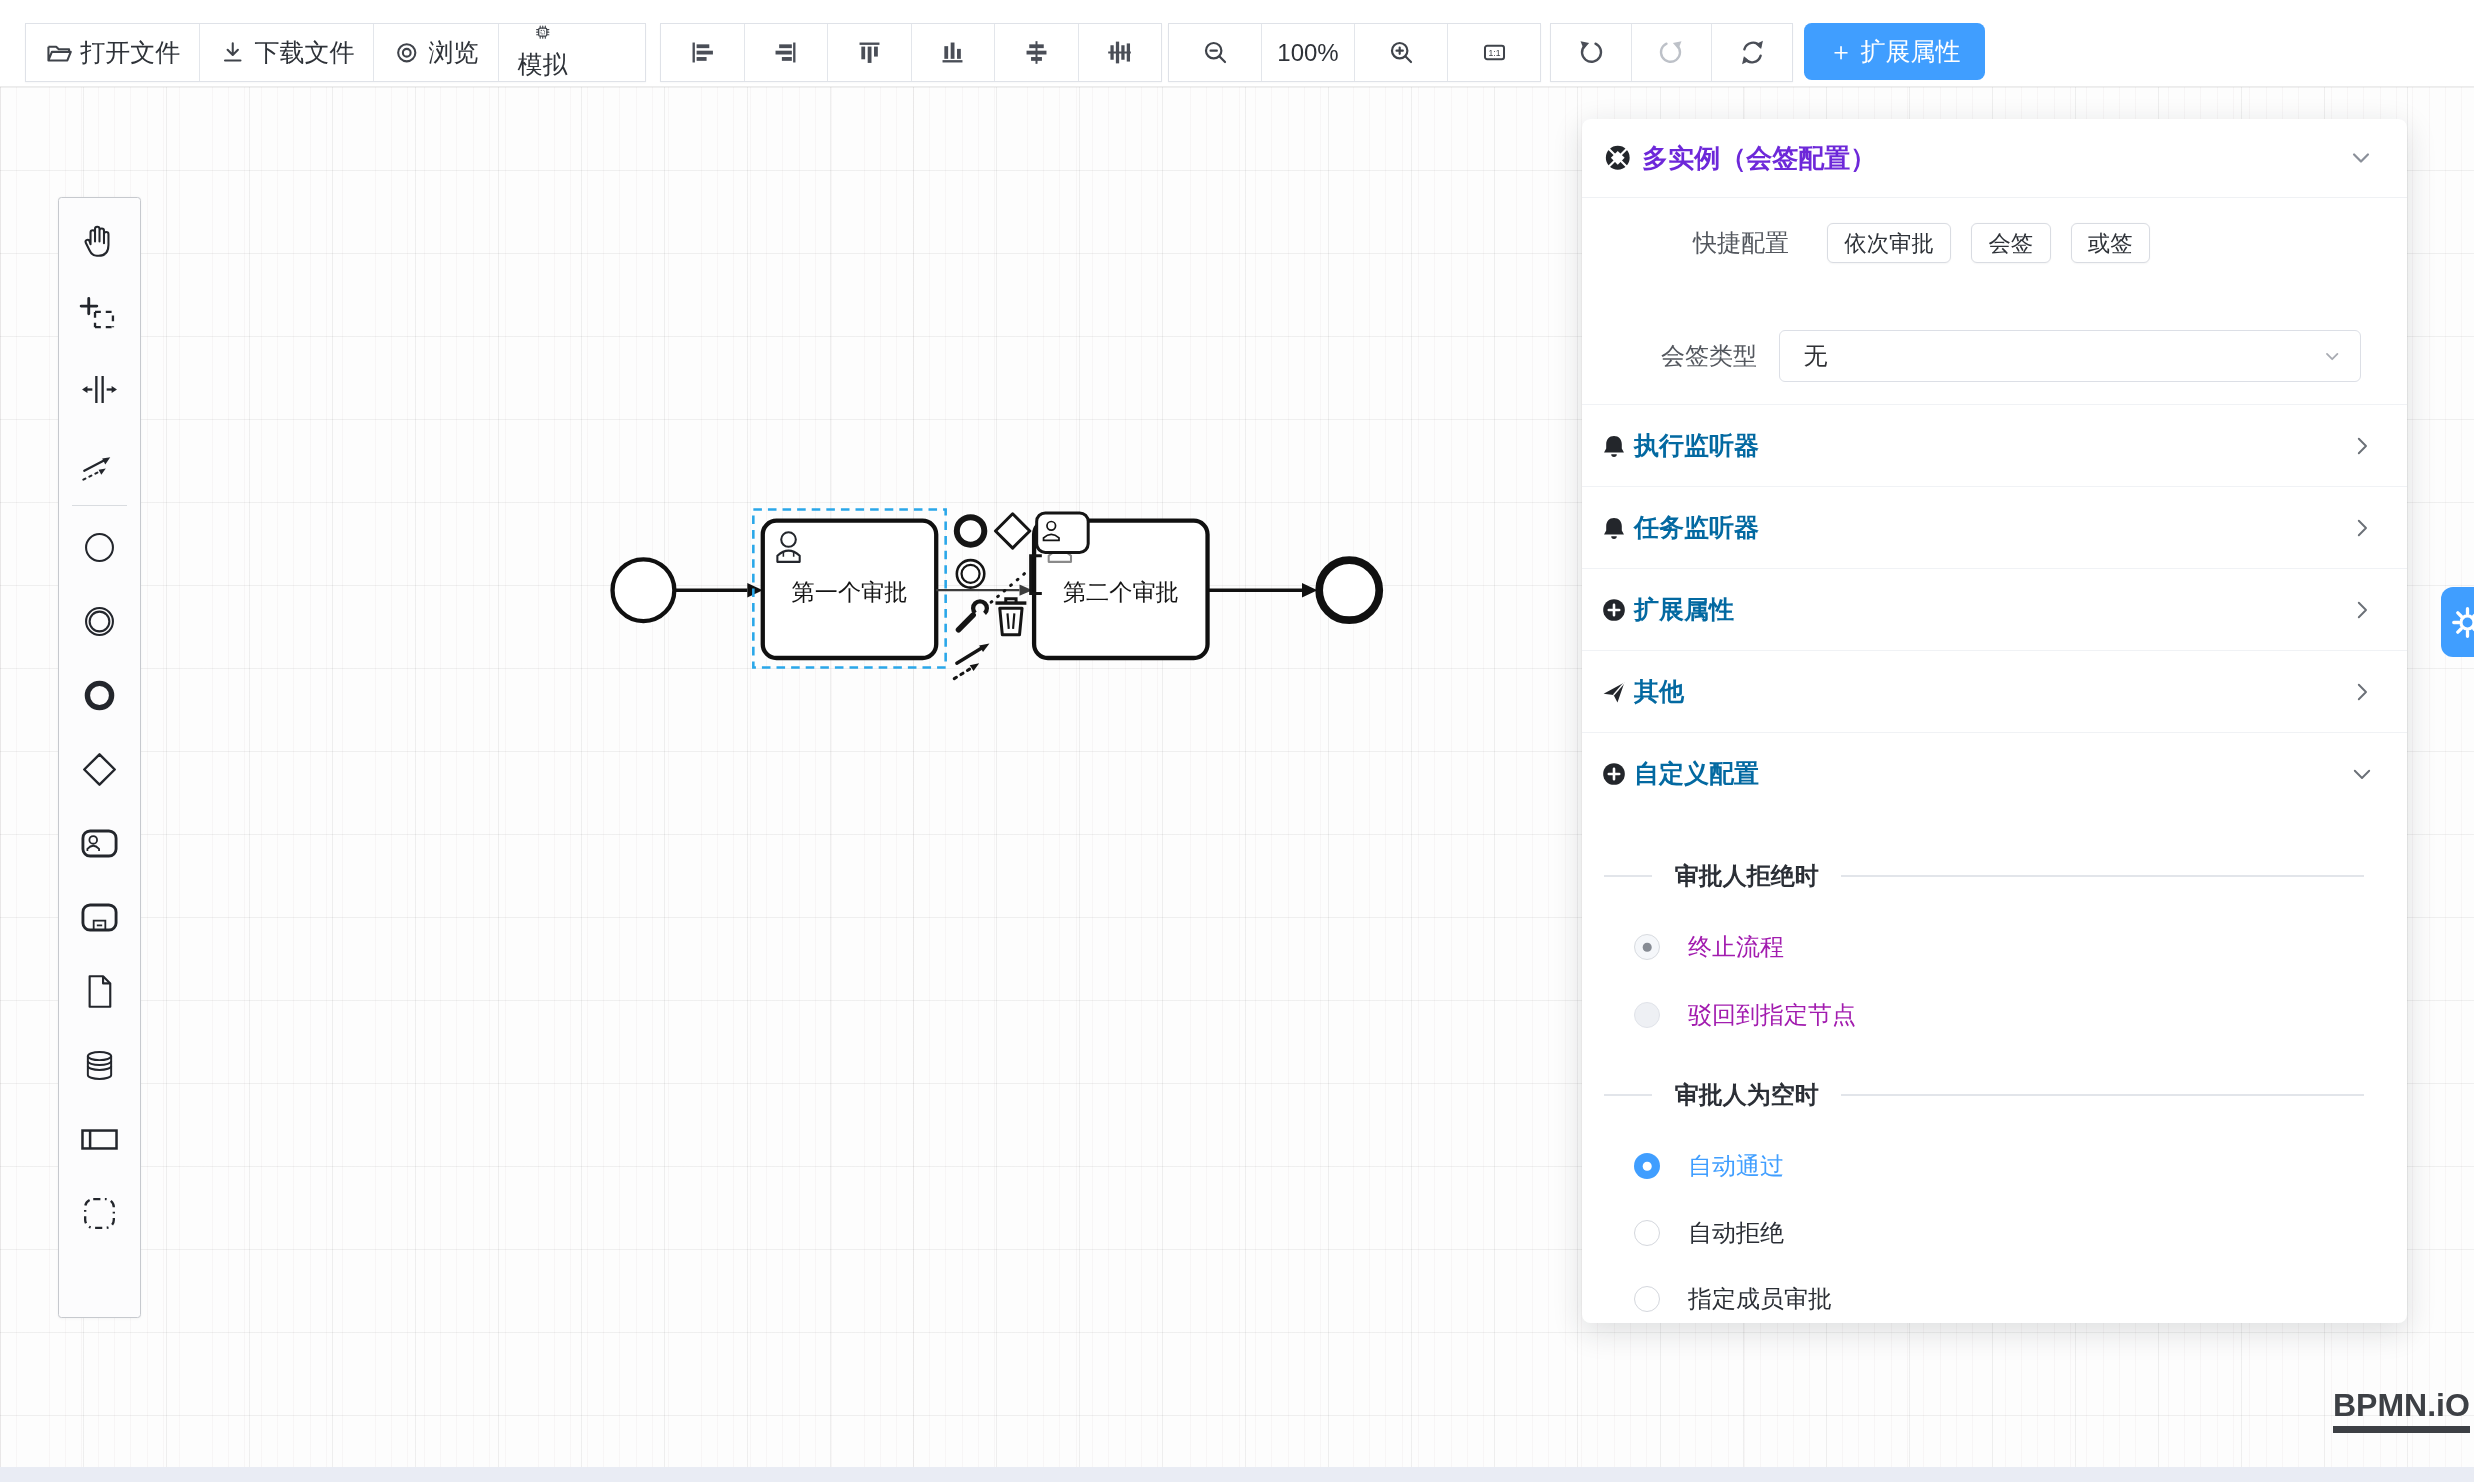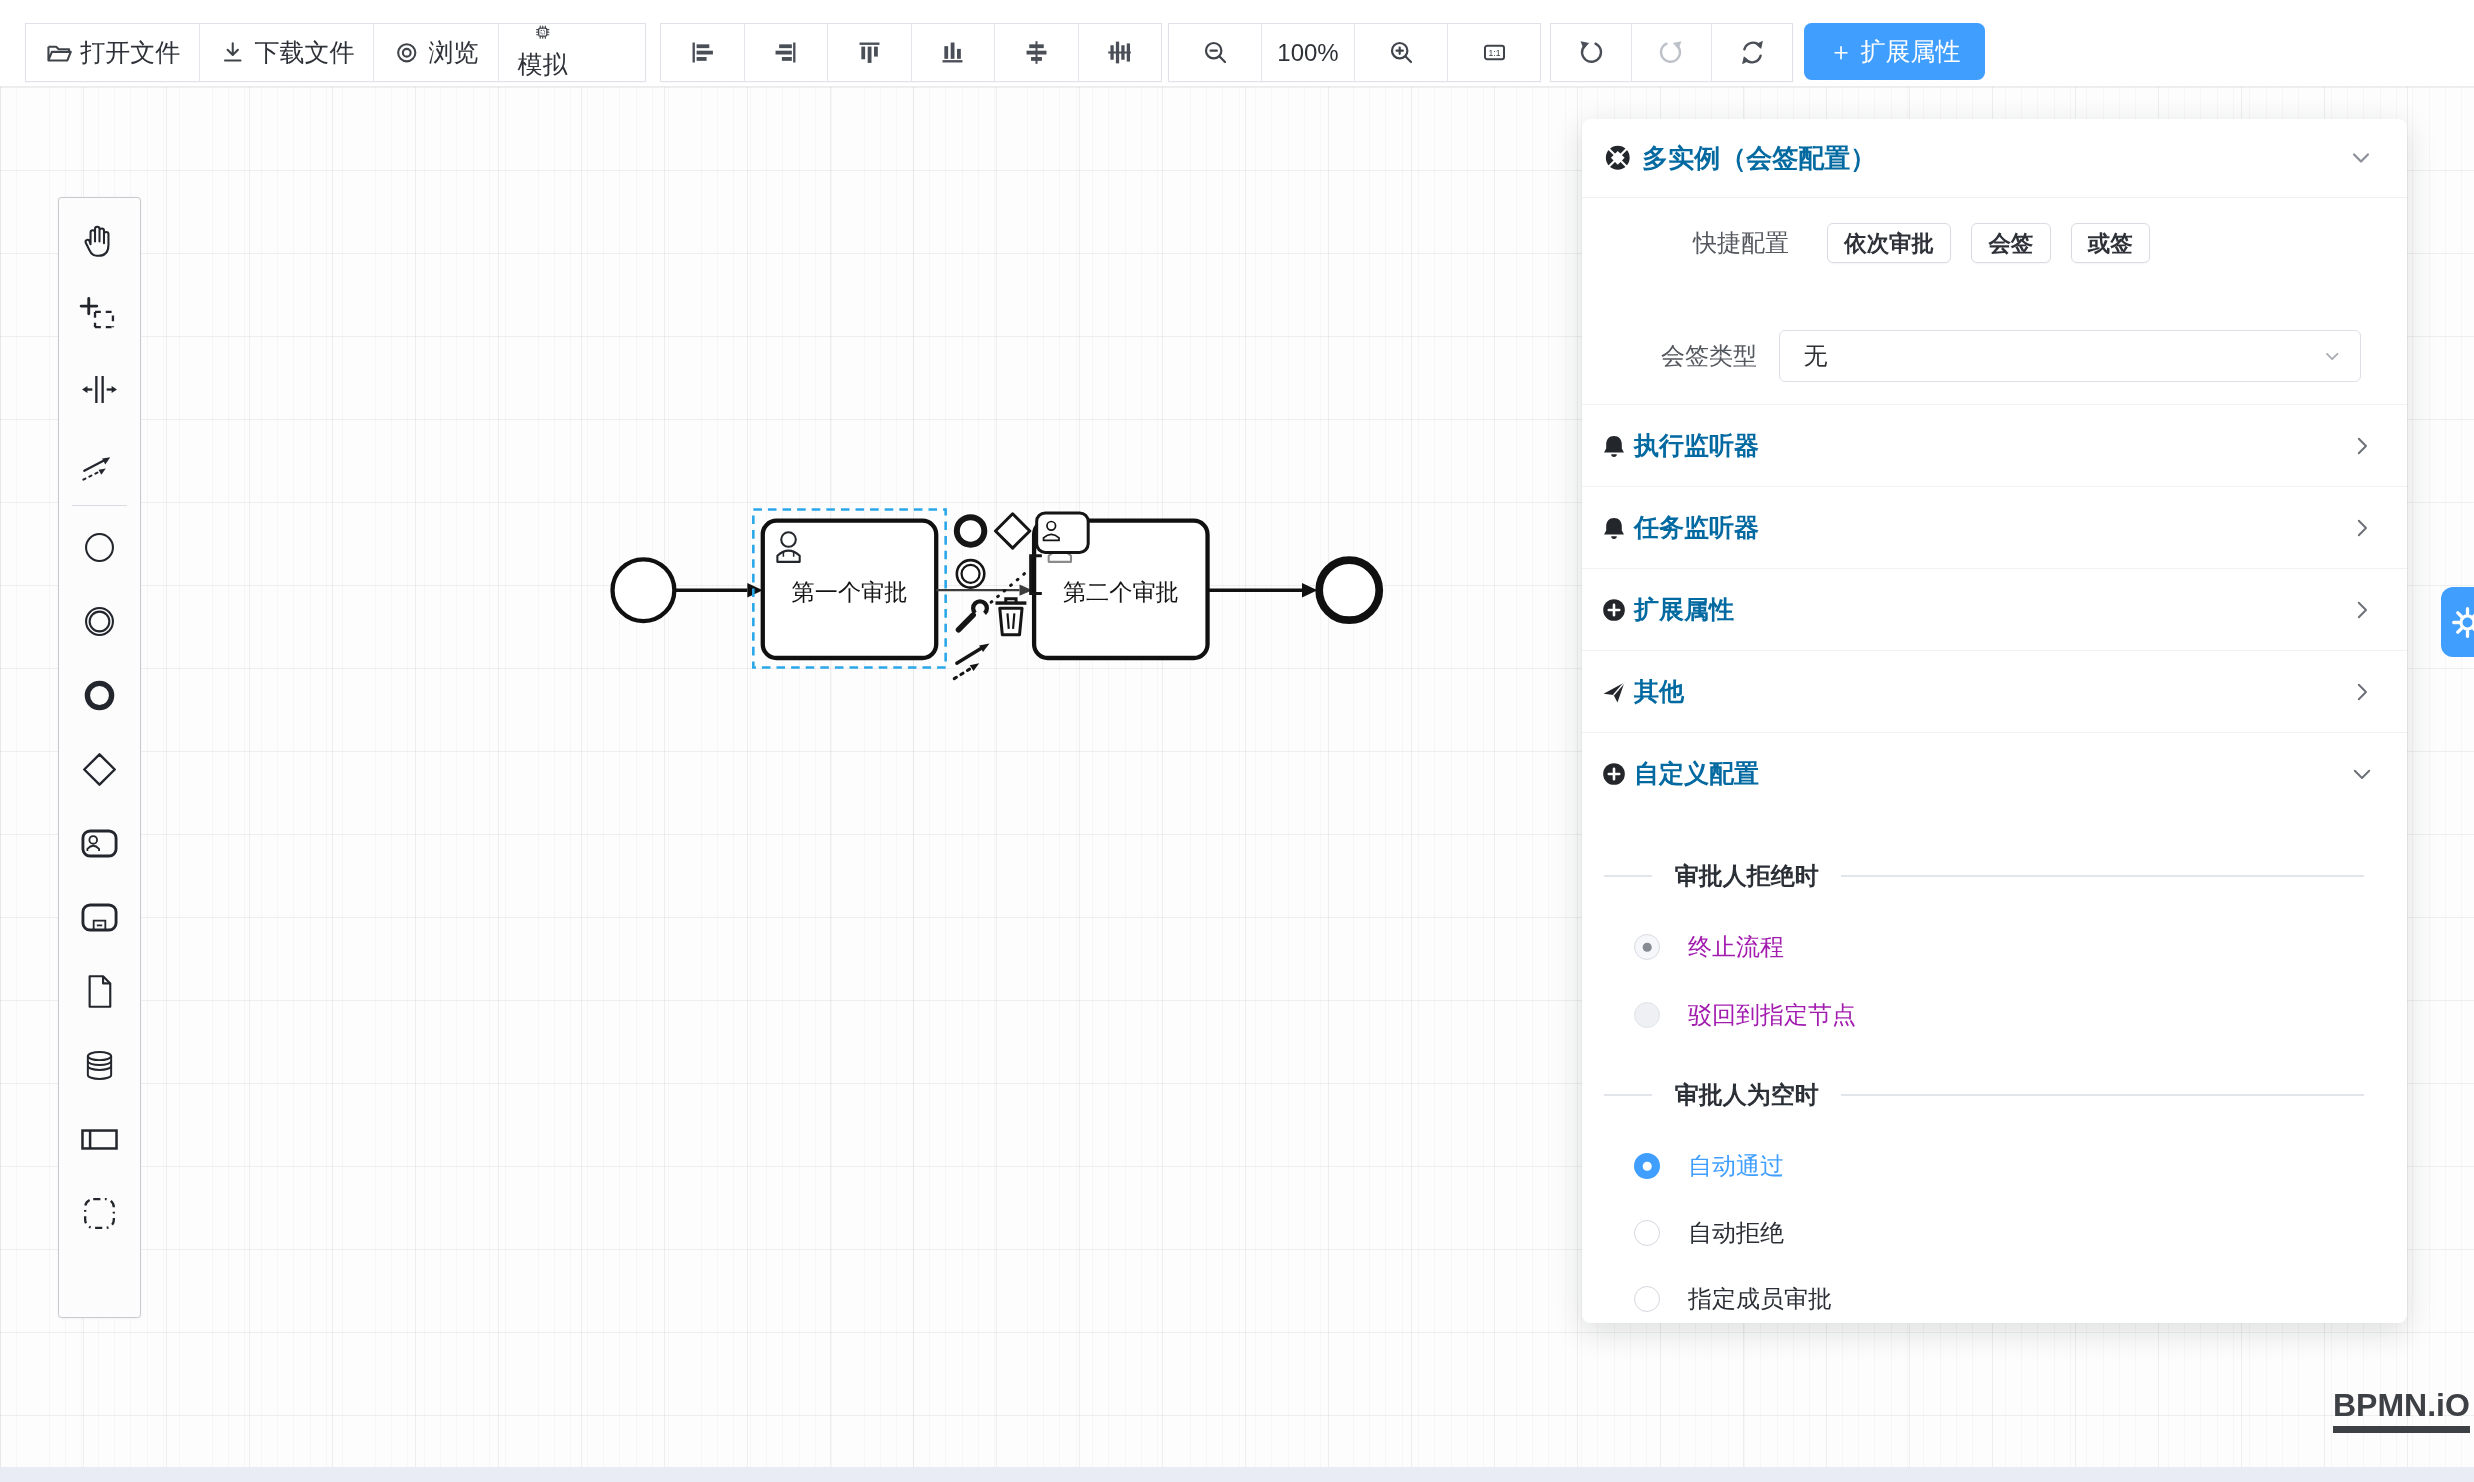--- a/index.html
+++ b/index.html
@@ -59,29 +59,29 @@
   .bpmn-label{font-family:"Liberation Sans",sans-serif;font-size:27px;fill:#141414;}
   
   .panel{
     position:absolute;left:1582px;top:119px;width:825px;height:1204px;box-sizing:border-box;
     background:#fff;border-radius:8.6px;box-shadow:0 8.6px 31px rgba(31,35,41,.14);
   }
   .panel-header{
     position:absolute;left:0;top:0;width:100%;height:79px;box-sizing:border-box;
     display:flex;align-items:center;padding:0 33px 0 22.4px;border-bottom:1.7px solid #eff1f4;
   }
-  .panel-title{font-size:26px;font-weight:700;color:#0369a1;margin-left:10.3px;flex:1;}
+  .panel-title{font-size:26px;font-weight:700;color:#6d28d9;margin-left:10.3px;flex:1;}
   .form-row{position:absolute;left:0;width:100%;display:flex;align-items:center;box-sizing:border-box;}
   .form-label{flex:0 0 175px;text-align:right;font-size:24px;color:#53575e;}
   .qc-row{top:104px;height:40px;padding-left:32px;}
   .qc-opts{display:flex;gap:20px;margin-left:38px;}
   .qc-btn{
     height:40px;padding:0 16.3px;display:flex;align-items:center;background:#fff;
     border:0.9px solid #d9dce2;border-radius:6px;font-size:22.4px;color:#2e3238;cursor:pointer;
-    box-shadow:0 0.9px 1.7px rgba(0,0,0,.04);font-family:"Liberation Sans",sans-serif;font-weight:bold;
+    box-shadow:0 0.9px 1.7px rgba(0,0,0,.04);font-family:"Liberation Sans",sans-serif;
   }
   .select-row{top:186px;height:52px;margin-top:25px;}
   .select-box{
     margin-left:22.4px;width:582px;height:52px;box-sizing:border-box;border:0.9px solid #dcdfe6;
     border-radius:6px;display:flex;align-items:center;padding:0 17px 0 23px;cursor:pointer;background:#fff;
   }
   .select-value{flex:1;font-size:24px;color:#303236;}
   .sections{position:absolute;left:0;top:285px;width:100%;}
   .section-row{
     height:82px;box-sizing:border-box;border-top:1.7px solid #f0f2f5;

